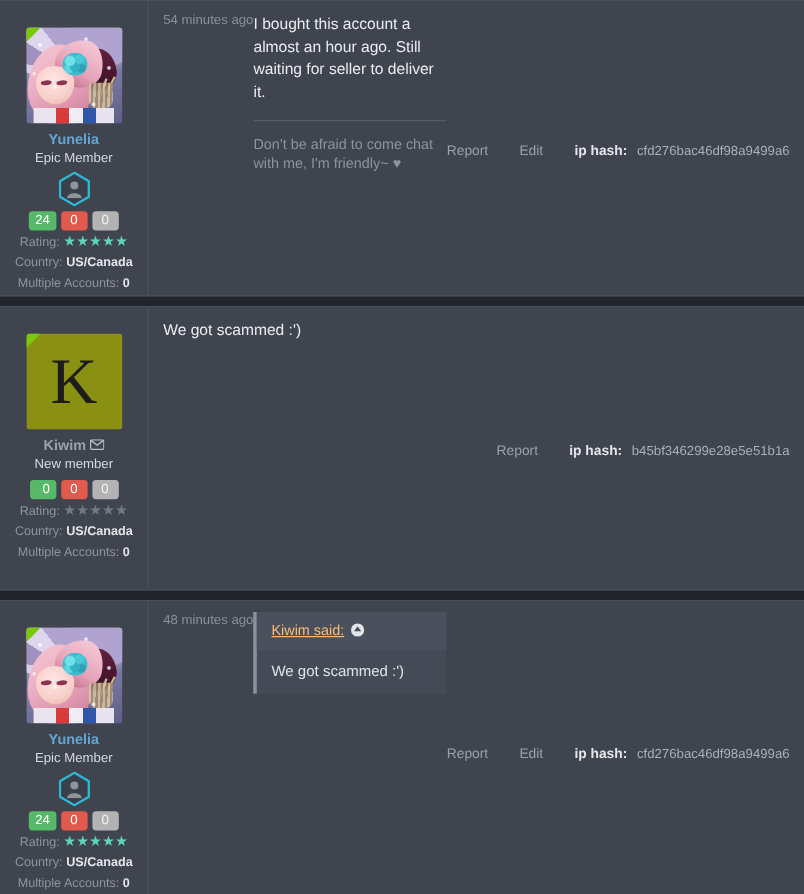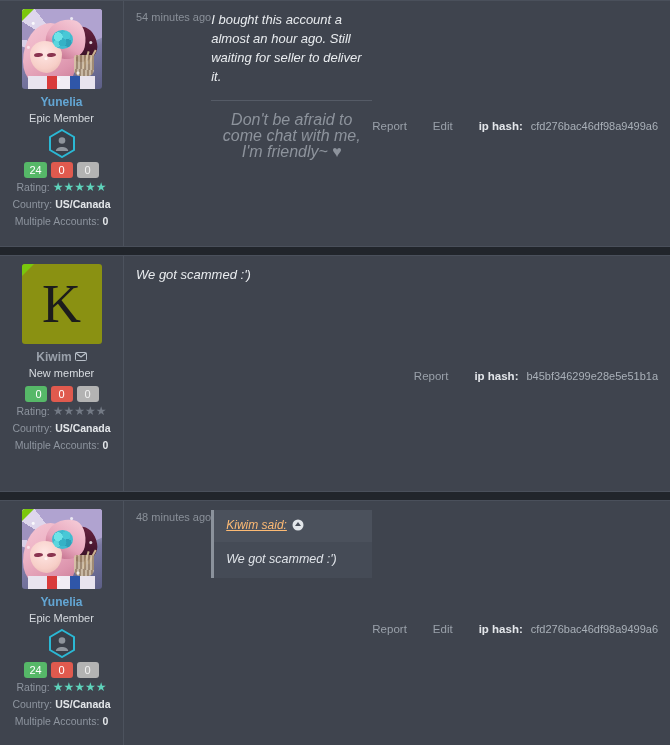--- a/index.html
+++ b/index.html
@@ -31,21 +31,21 @@
     position: absolute;
     left: 0; right: 0; bottom: -8px;
     height: 0px;
   }
 
   
   .user-col {
     width: 124px;
     min-width: 124px;
     box-sizing: border-box;
-    padding: 6px 6px 8px 6px;
+    padding: 20px 6px 8px 6px;
     border-right: 1px solid #4c525d;
     text-align: center;
     position: relative;
   }
 
   .avatar-wrap {
     width: 80px;
     height: 80px;
     margin: 2px auto 6px auto;
     position: relative;
@@ -288,33 +288,31 @@
     font-size: 11px;
     color: #8a9099;
     line-height: 14px;
     margin-bottom: 11px;
   }
   .msg-body {
     font-size: 13px;
     color: #e9ecef;
     line-height: 19px;
     flex: 1;
-    font-style: italic;
   }
   .msg-line { margin: 0 0 3px 0; }
   .hr {
     border: none;
     border-top: 1px solid #555b66;
     margin: 14px 0 11px 0;
   }
   .signature {
-    font-size: 16px;
+    font-size: 12px;
     color: #8d939c;
     line-height: 16px;
-    text-align: center;
   }
 
   .quote {
     border-left: 3px solid #8b929c;
     margin: 0 0 14px 0;
     background: #454b56;
   }
   .quote-head {
     background: #4b515c;
     padding: 6px 10px 5px 12px;

